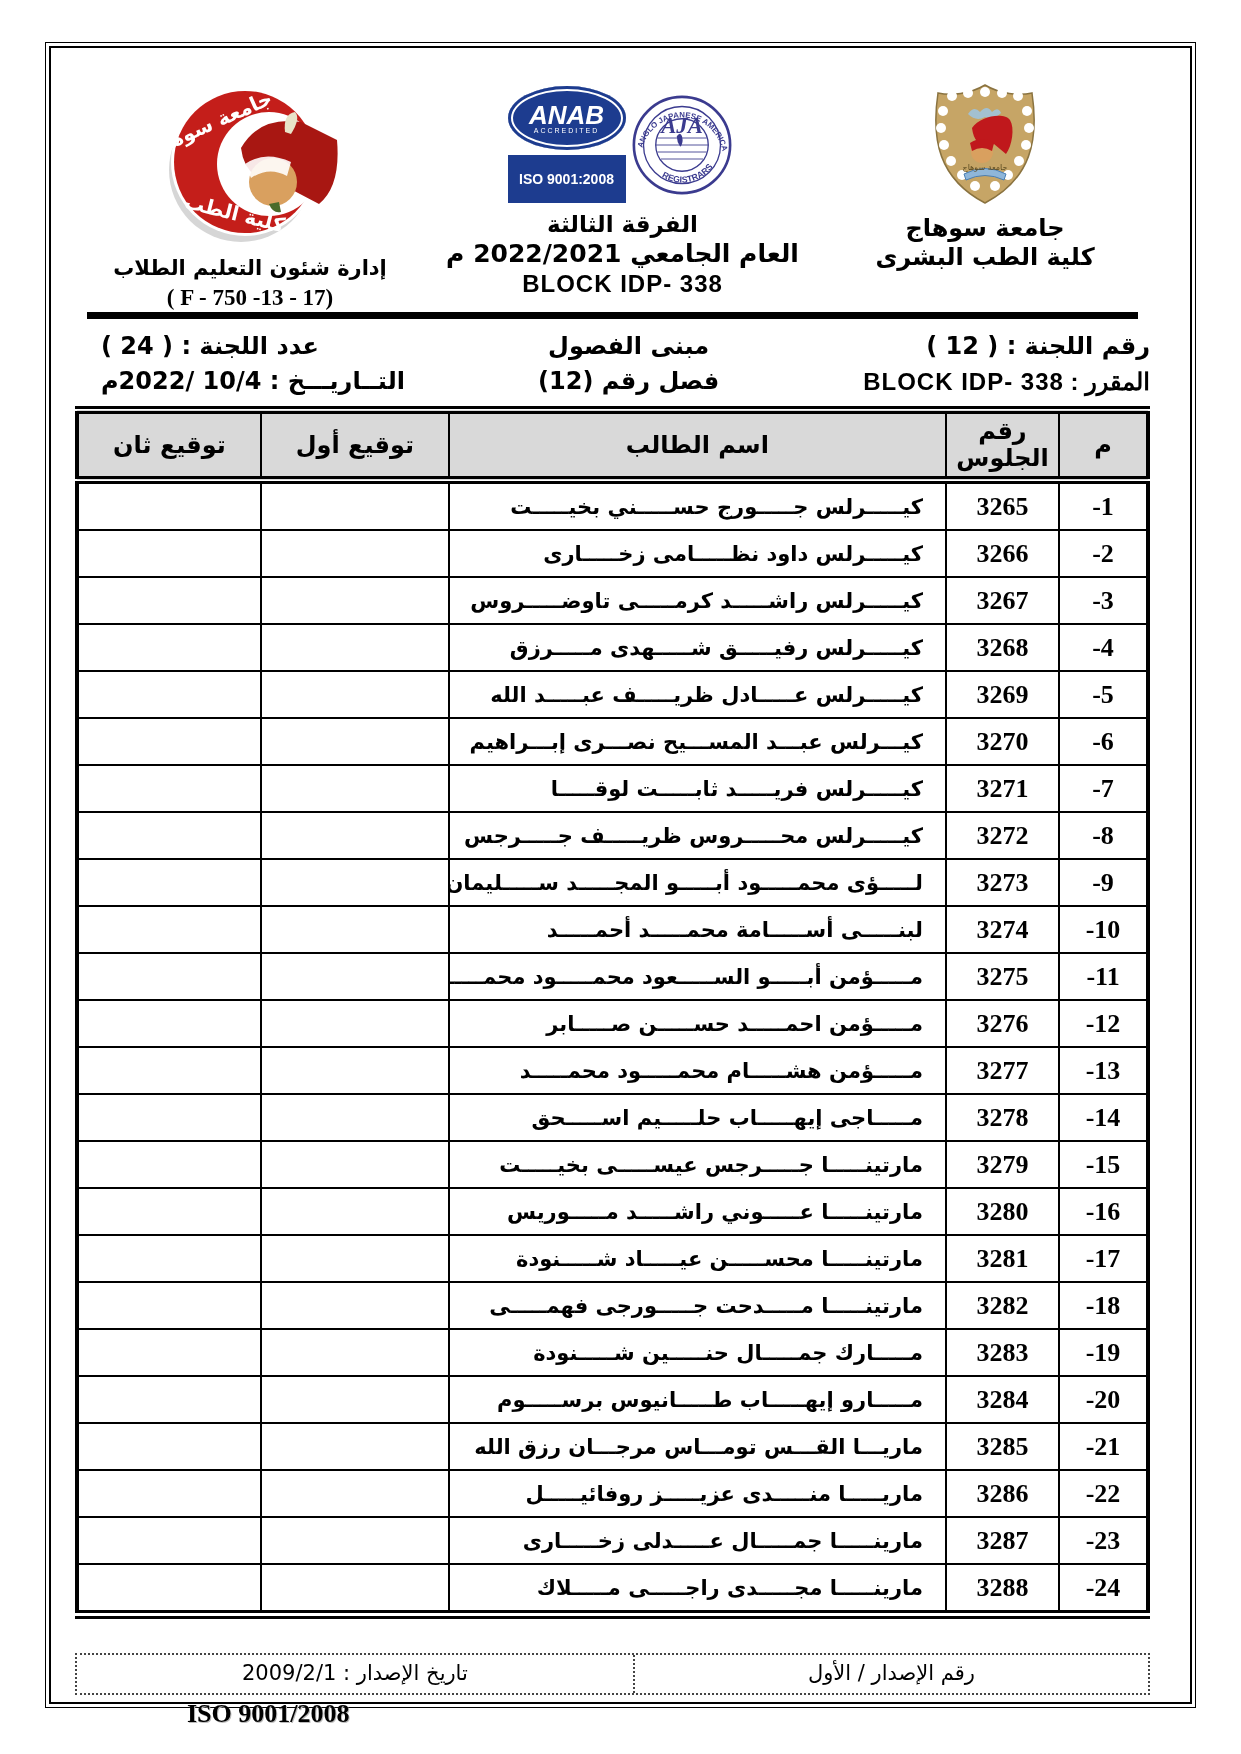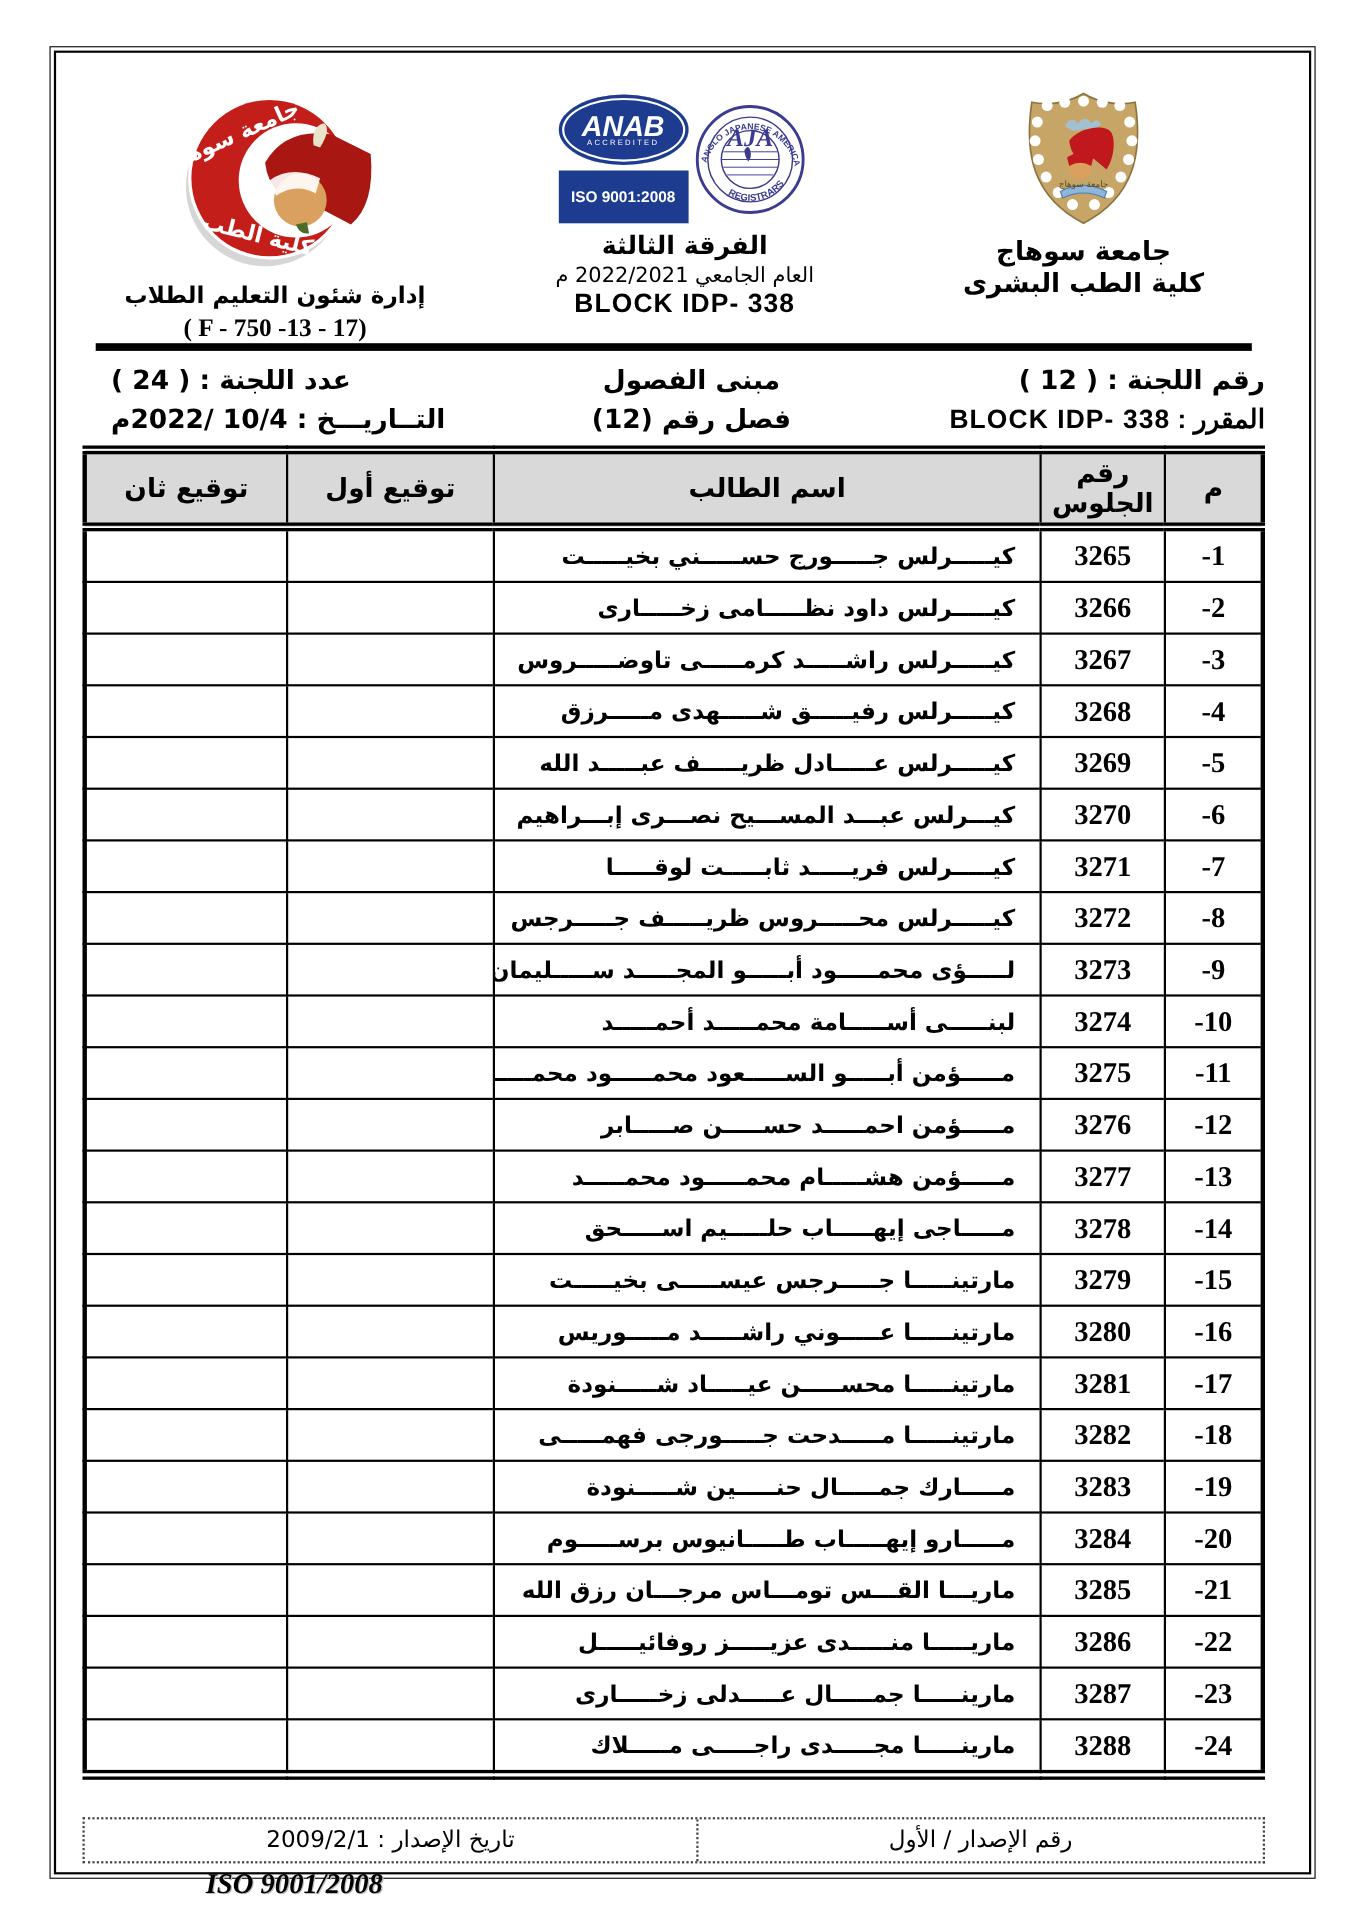--- a/index.html
+++ b/index.html
@@ -7,21 +7,21 @@
   .frame{position:absolute;left:45px;top:42px;right:45px;bottom:46px;border:1px solid #000;}
   .frame-inner{position:absolute;inset:3px;border:2px solid #000;padding:14px 0 0 0;box-sizing:border-box;}
   .content{padding:0 40px 0 24px;}
   
   .hdr{display:flex;flex-direction:row;direction:rtl;align-items:flex-start;height:248px;}
   .hdr-right{width:330px;text-align:center;padding-top:18px;}
   .hdr-center{flex:1;text-align:center;padding-top:24px;}
   .hdr-left{width:350px;text-align:center;padding-top:16px;}
   .uni-name{font-weight:bold;font-size:24px;line-height:29px;}
   .c-line1{font-weight:bold;font-size:23px;margin-top:8px;}
-  .c-line2{font-weight:normal;font-size:19px;margin-top:2px;}
+  .c-line2{font-weight:bold;font-size:25px;margin-top:2px;}
   .c-line3{font-weight:bold;font-size:24px;font-family:"Liberation Sans",sans-serif;margin-top:2px;letter-spacing:1px;}
   .l-line1{font-weight:bold;font-size:21px;margin-top:6px;}
   .l-line2{font-weight:bold;font-size:23px;font-family:"Liberation Serif",serif;margin-top:5px;}
   .logo-row{display:flex;direction:ltr;justify-content:center;align-items:center;gap:0;}
   .anab-wrap{text-align:center;}
   .anab-oval{width:118px;height:64px;background:#1d3c8f;border-radius:50%;display:flex;flex-direction:column;justify-content:center;align-items:center;box-shadow:inset 0 0 0 3px #1d3c8f, inset 0 0 0 5px #fff;}
   .anab-txt{color:#fff;font-weight:bold;font-style:italic;font-size:26px;line-height:24px;font-family:"Liberation Sans",sans-serif;}
   .anab-sub{color:#fff;font-size:7px;letter-spacing:2px;font-family:"Liberation Sans",sans-serif;}
   .iso-box{margin-top:5px;background:#1d3c8f;color:#fff;font-weight:bold;font-size:14px;padding:16px 8px;font-family:"Liberation Sans",sans-serif;}
   .ltrov{direction:ltr;unicode-bidi:bidi-override;display:inline-block;}
@@ -42,21 +42,21 @@
   col.c-serial{width:88px;}  col.c-seat{width:112px;}  col.c-name{width:492px;}
   col.c-sign1{width:186px;}  col.c-sign2{width:182px;}
   td.serial{direction:ltr;text-align:center;font-family:"Liberation Serif",serif;font-weight:bold;font-size:26px;}
   td.seat{text-align:center;font-family:"Liberation Serif",serif;font-weight:bold;font-size:26px;}
   td.name{text-align:right;padding:0 22px 0 4px;font-weight:bold;font-size:21px;}
   
   .footer{margin-top:34px;}
   .f-strip{display:flex;direction:rtl;border:2px dotted #444;height:38px;line-height:36px;font-size:21px;}
   .f-cell-r{width:48%;text-align:center;border-left:2px dotted #444;}
   .f-cell-l{width:52%;text-align:center;}
-  .f-iso{font-family:"Liberation Serif",serif;font-style:italic;font-weight:bold;font-size:26px;margin:4px 0 0 112px;direction:ltr;text-shadow:1px 1px 0 #bbb;width:220px;}
+  .f-iso{font-family:"Liberation Serif",serif;font-weight:bold;font-size:26px;margin:4px 0 0 112px;direction:ltr;text-shadow:1px 1px 0 #bbb;width:220px;}
 </style>
 </head>
 <body>
 
 <div class="frame">
 <div class="frame-inner">
 <div class="content">
 
   <div class="hdr">
 

